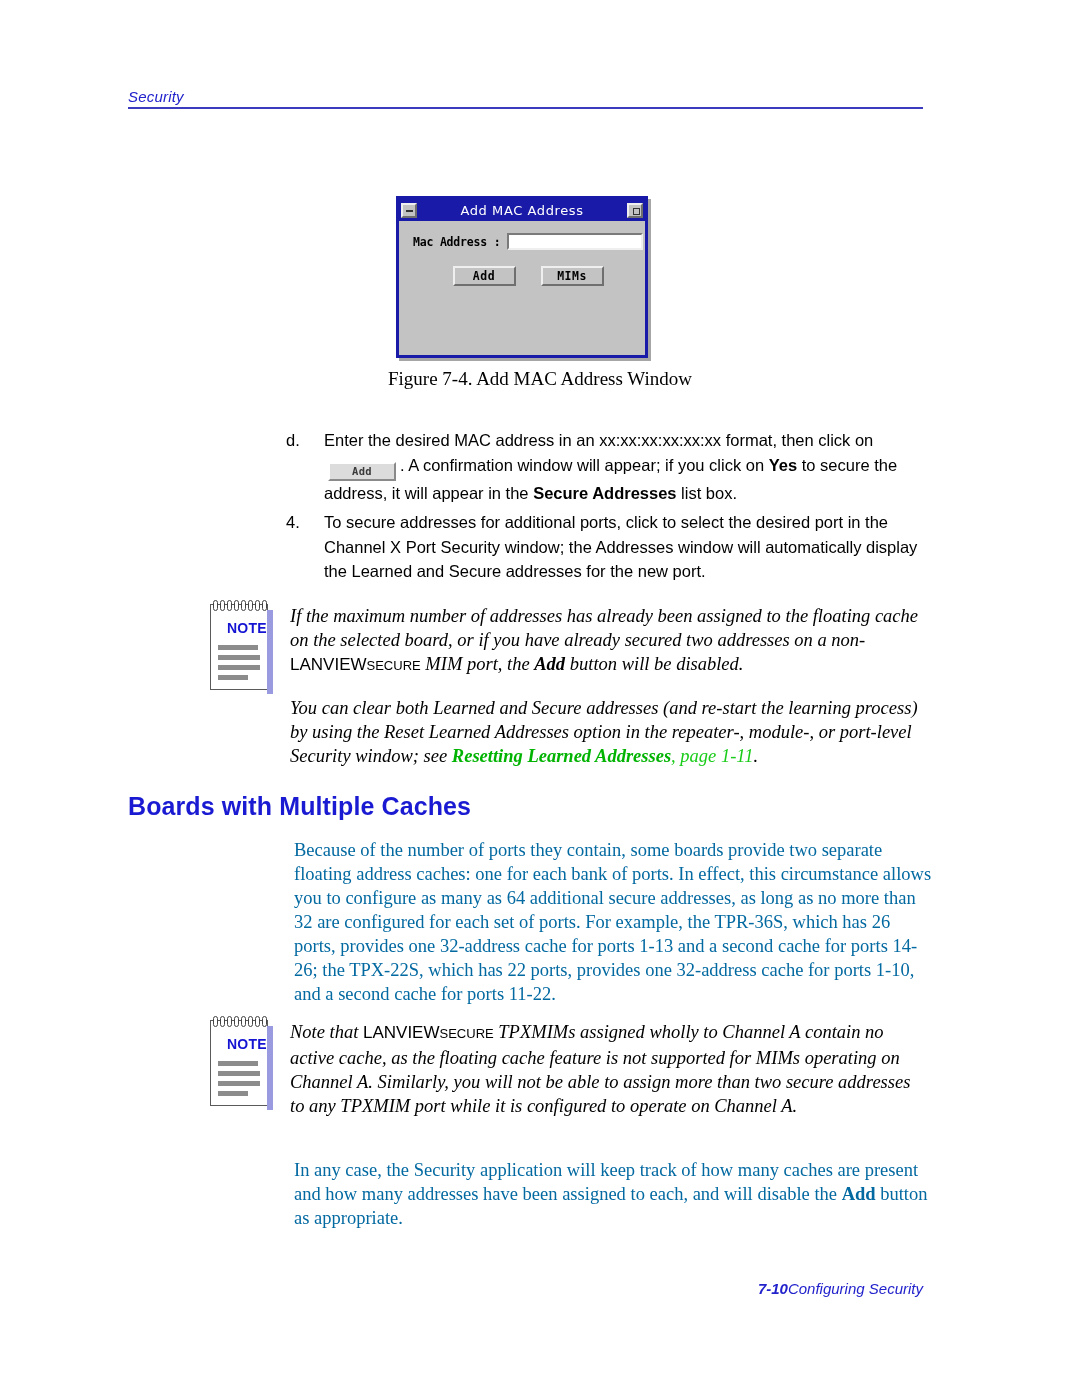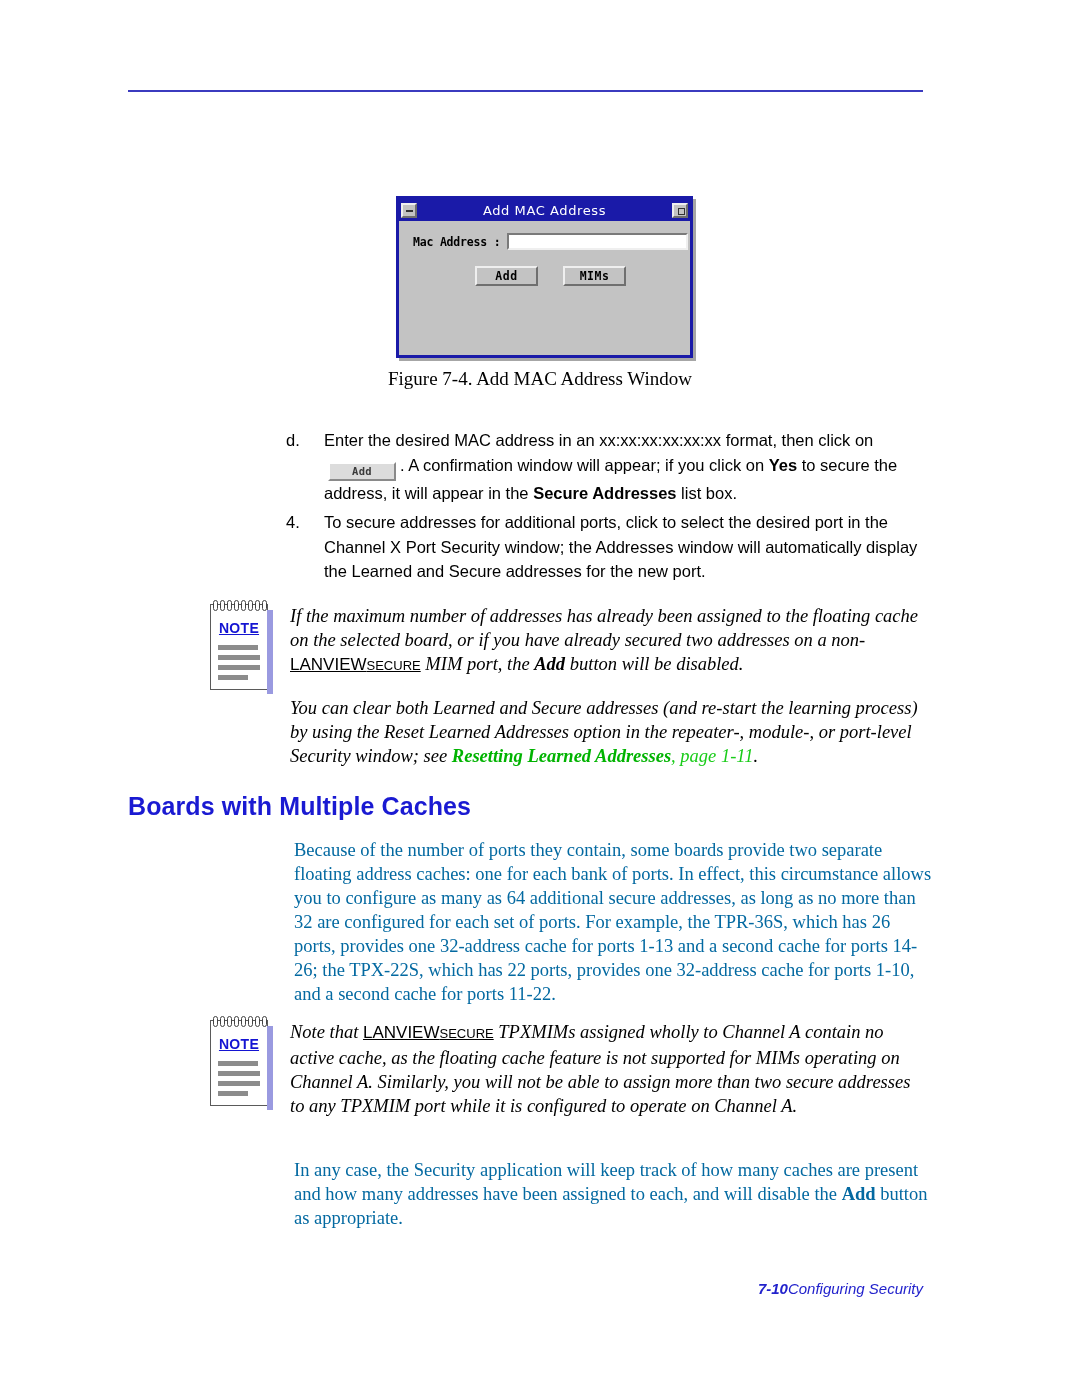--- a/index.html
+++ b/index.html
@@ -37,21 +37,21 @@
     width: 795px;
   }
 
   
   #figure-block {
     position: absolute;
     left: 396px;
     top: 196px;
   }
   .mac-window {
-    width: 297px;
+    width: 252px;
     height: 162px;
     background: #c3c3c3;
     border: 3px solid #1a1aa8;
     box-sizing: border-box;
     box-shadow: 3px 3px 0 rgba(0,0,0,0.35);
     position: relative;
   }
   .mac-titlebar {
     height: 22px;
     background: #1a1aa8;
@@ -250,27 +250,26 @@
     border: 1.5px solid #444;
     border-radius: 3px;
     background: #ffffff;
     box-sizing: border-box;
   }
   .note-word {
     position: absolute;
     top: 15px;
     left: 0;
     width: 100%;
-    text-align: center;
+    text-align: right;
     font-family: "Liberation Sans", sans-serif;
     font-weight: bold;
     font-size: 14px;
     color: #1414d2;
     letter-spacing: 0.3px;
-    text-decoration: underline;
   }
   .note-lines {
     position: absolute;
     top: 40px;
     left: 7px;
     width: 44px;
   }
   .note-lines span {
     display: block;
     height: 5px;
@@ -288,21 +287,20 @@
     font-size: 18.5px;
     line-height: 24px;
     color: #000;
   }
   .note-text p { margin: 0 0 18px 0; }
   .note-text p:last-child { margin-bottom: 0; }
   .sc-brand {
     font-family: "Liberation Sans", sans-serif;
     font-style: normal;
     font-size: 17px;
-    text-decoration: underline;
   }
   .sc-brand .sm { font-size: 13px; }
   .xref {
     color: #00b300;
     font-weight: bold;
     font-style: italic;
   }
   .xref-page {
     color: #19cc19;
     font-style: italic;
@@ -333,20 +331,21 @@
     font-style: italic;
     font-size: 15px;
     color: #2222cc;
   }
   #page-footer .pg { font-weight: bold; }
 </style>
 </head>
 <body>
 
 <div id="page-header">
+  <div class="hdr-text">Security</div>
   <div class="hdr-rule"></div>
 </div>
 
 <div id="figure-block">
   <div class="mac-window">
     <div class="mac-titlebar">
       <div class="tb-btn min"></div>
       <div class="tb-title">Add MAC Address</div>
       <div class="tb-btn max"></div>
     </div>

